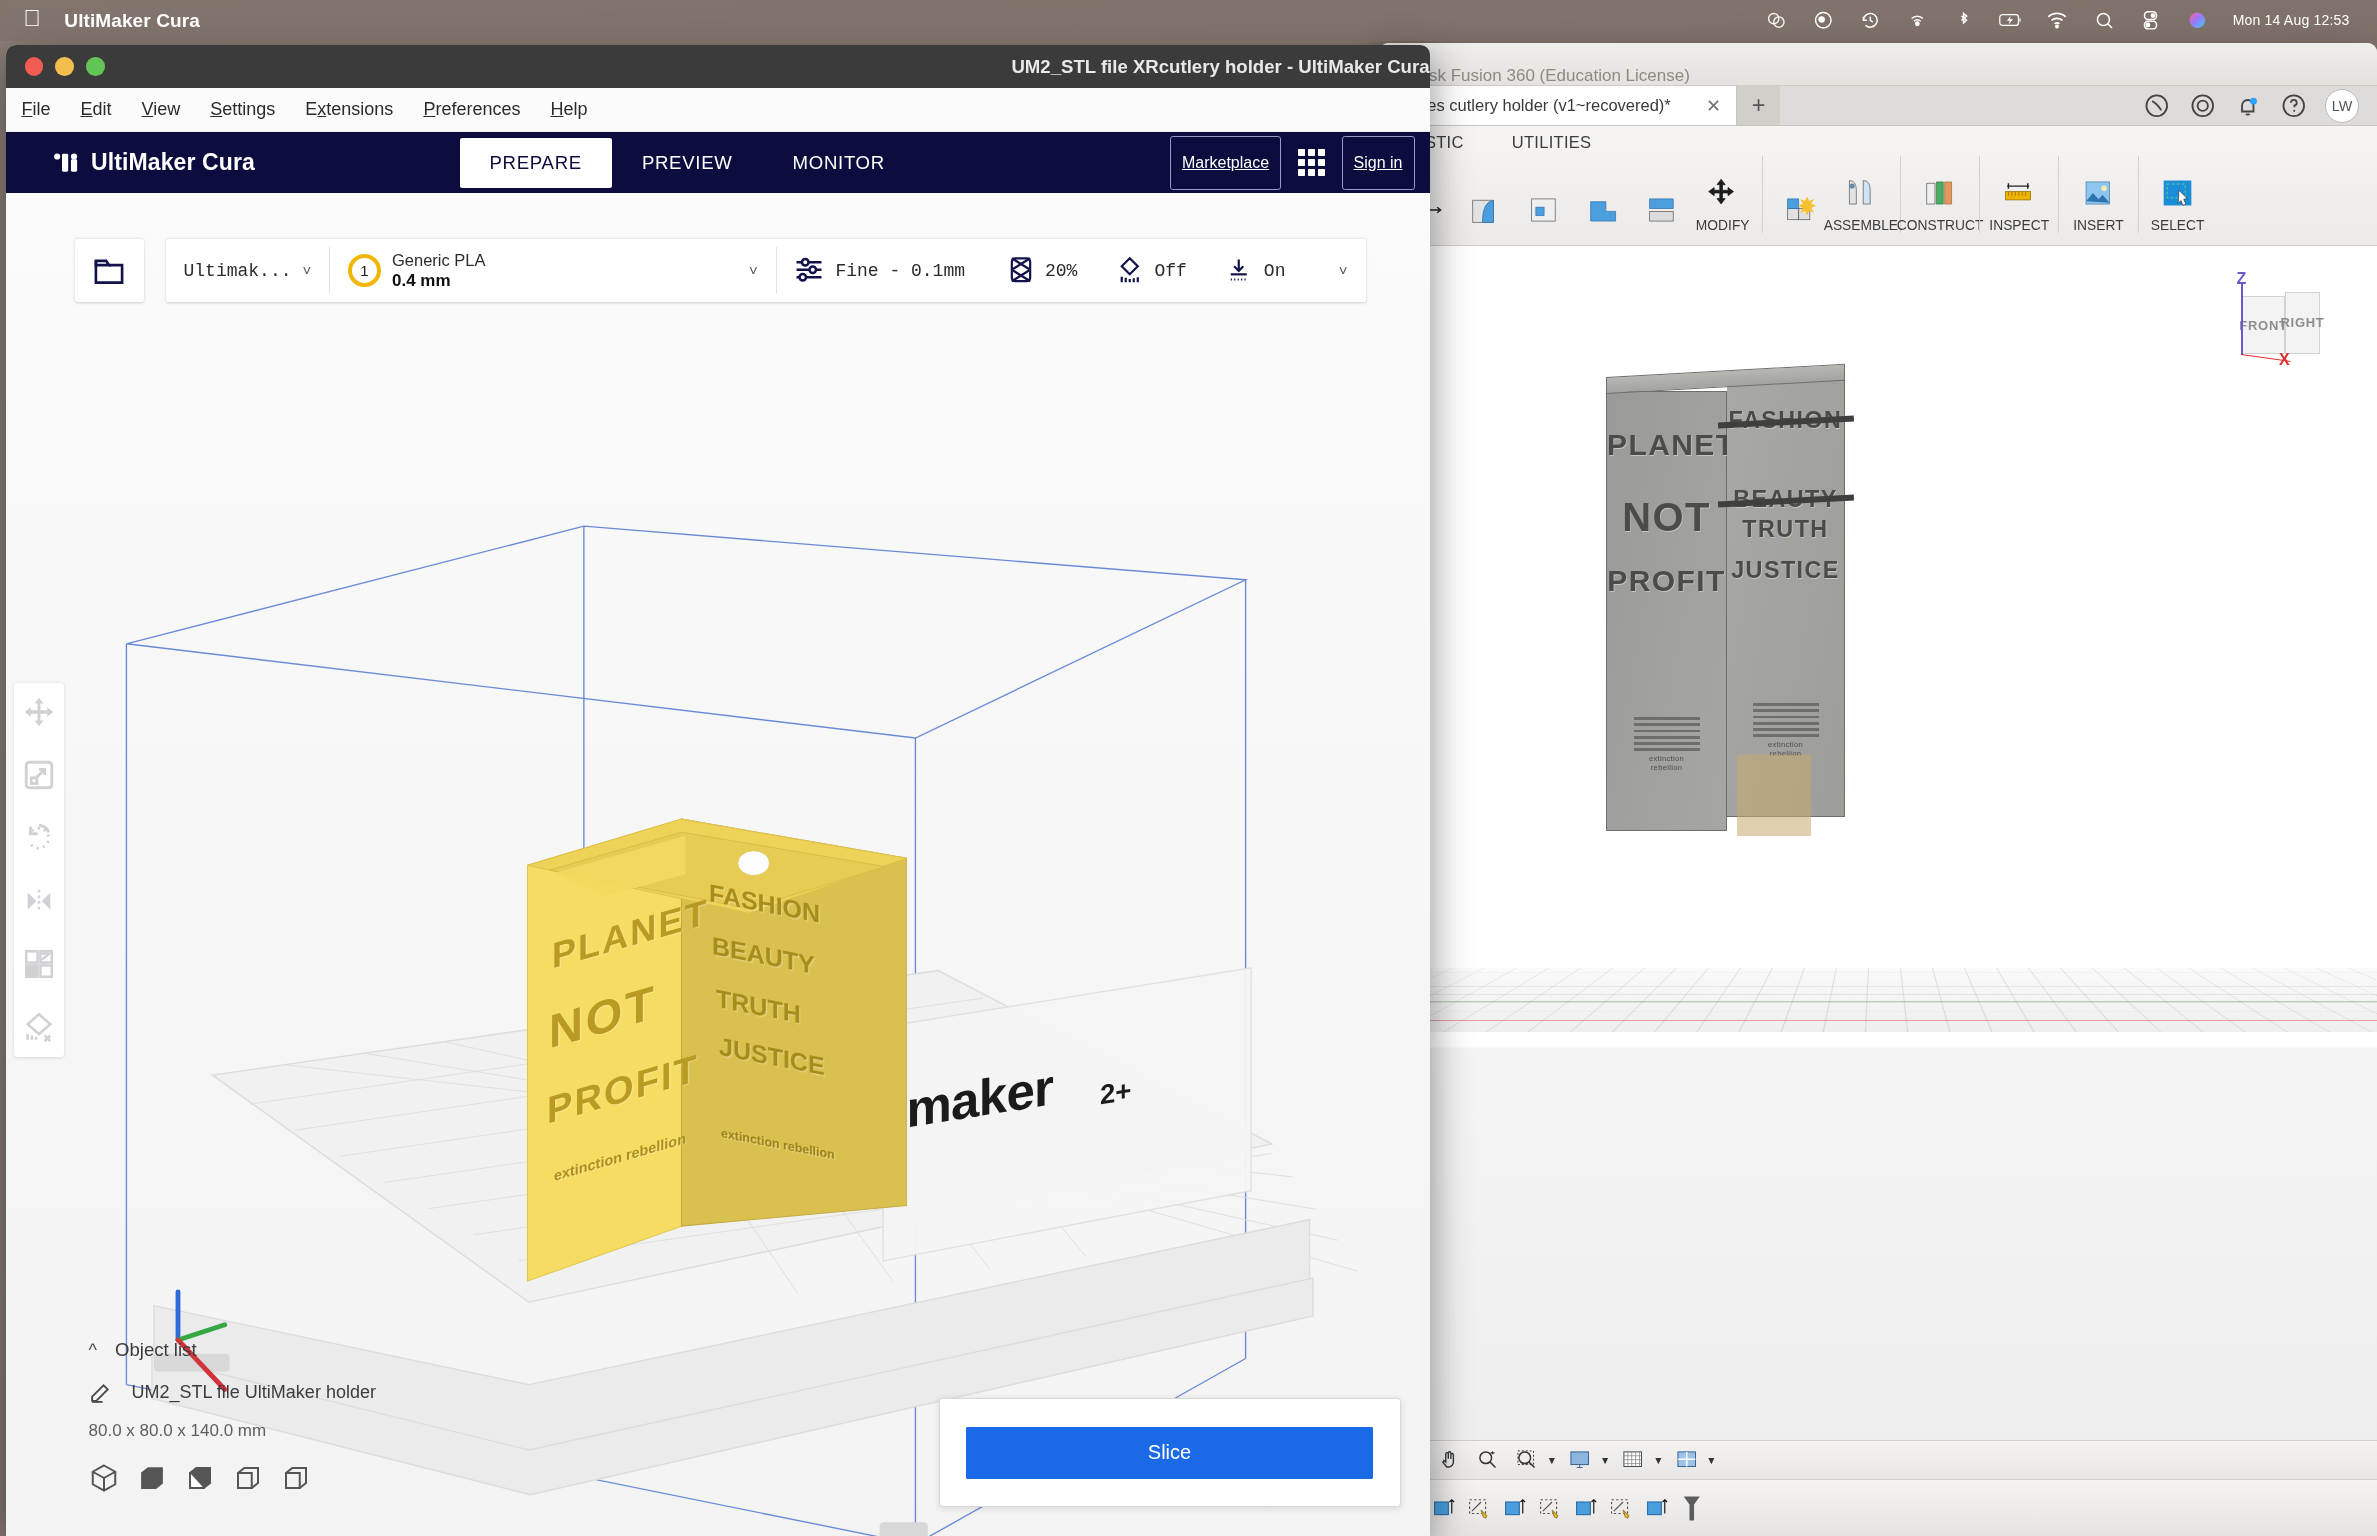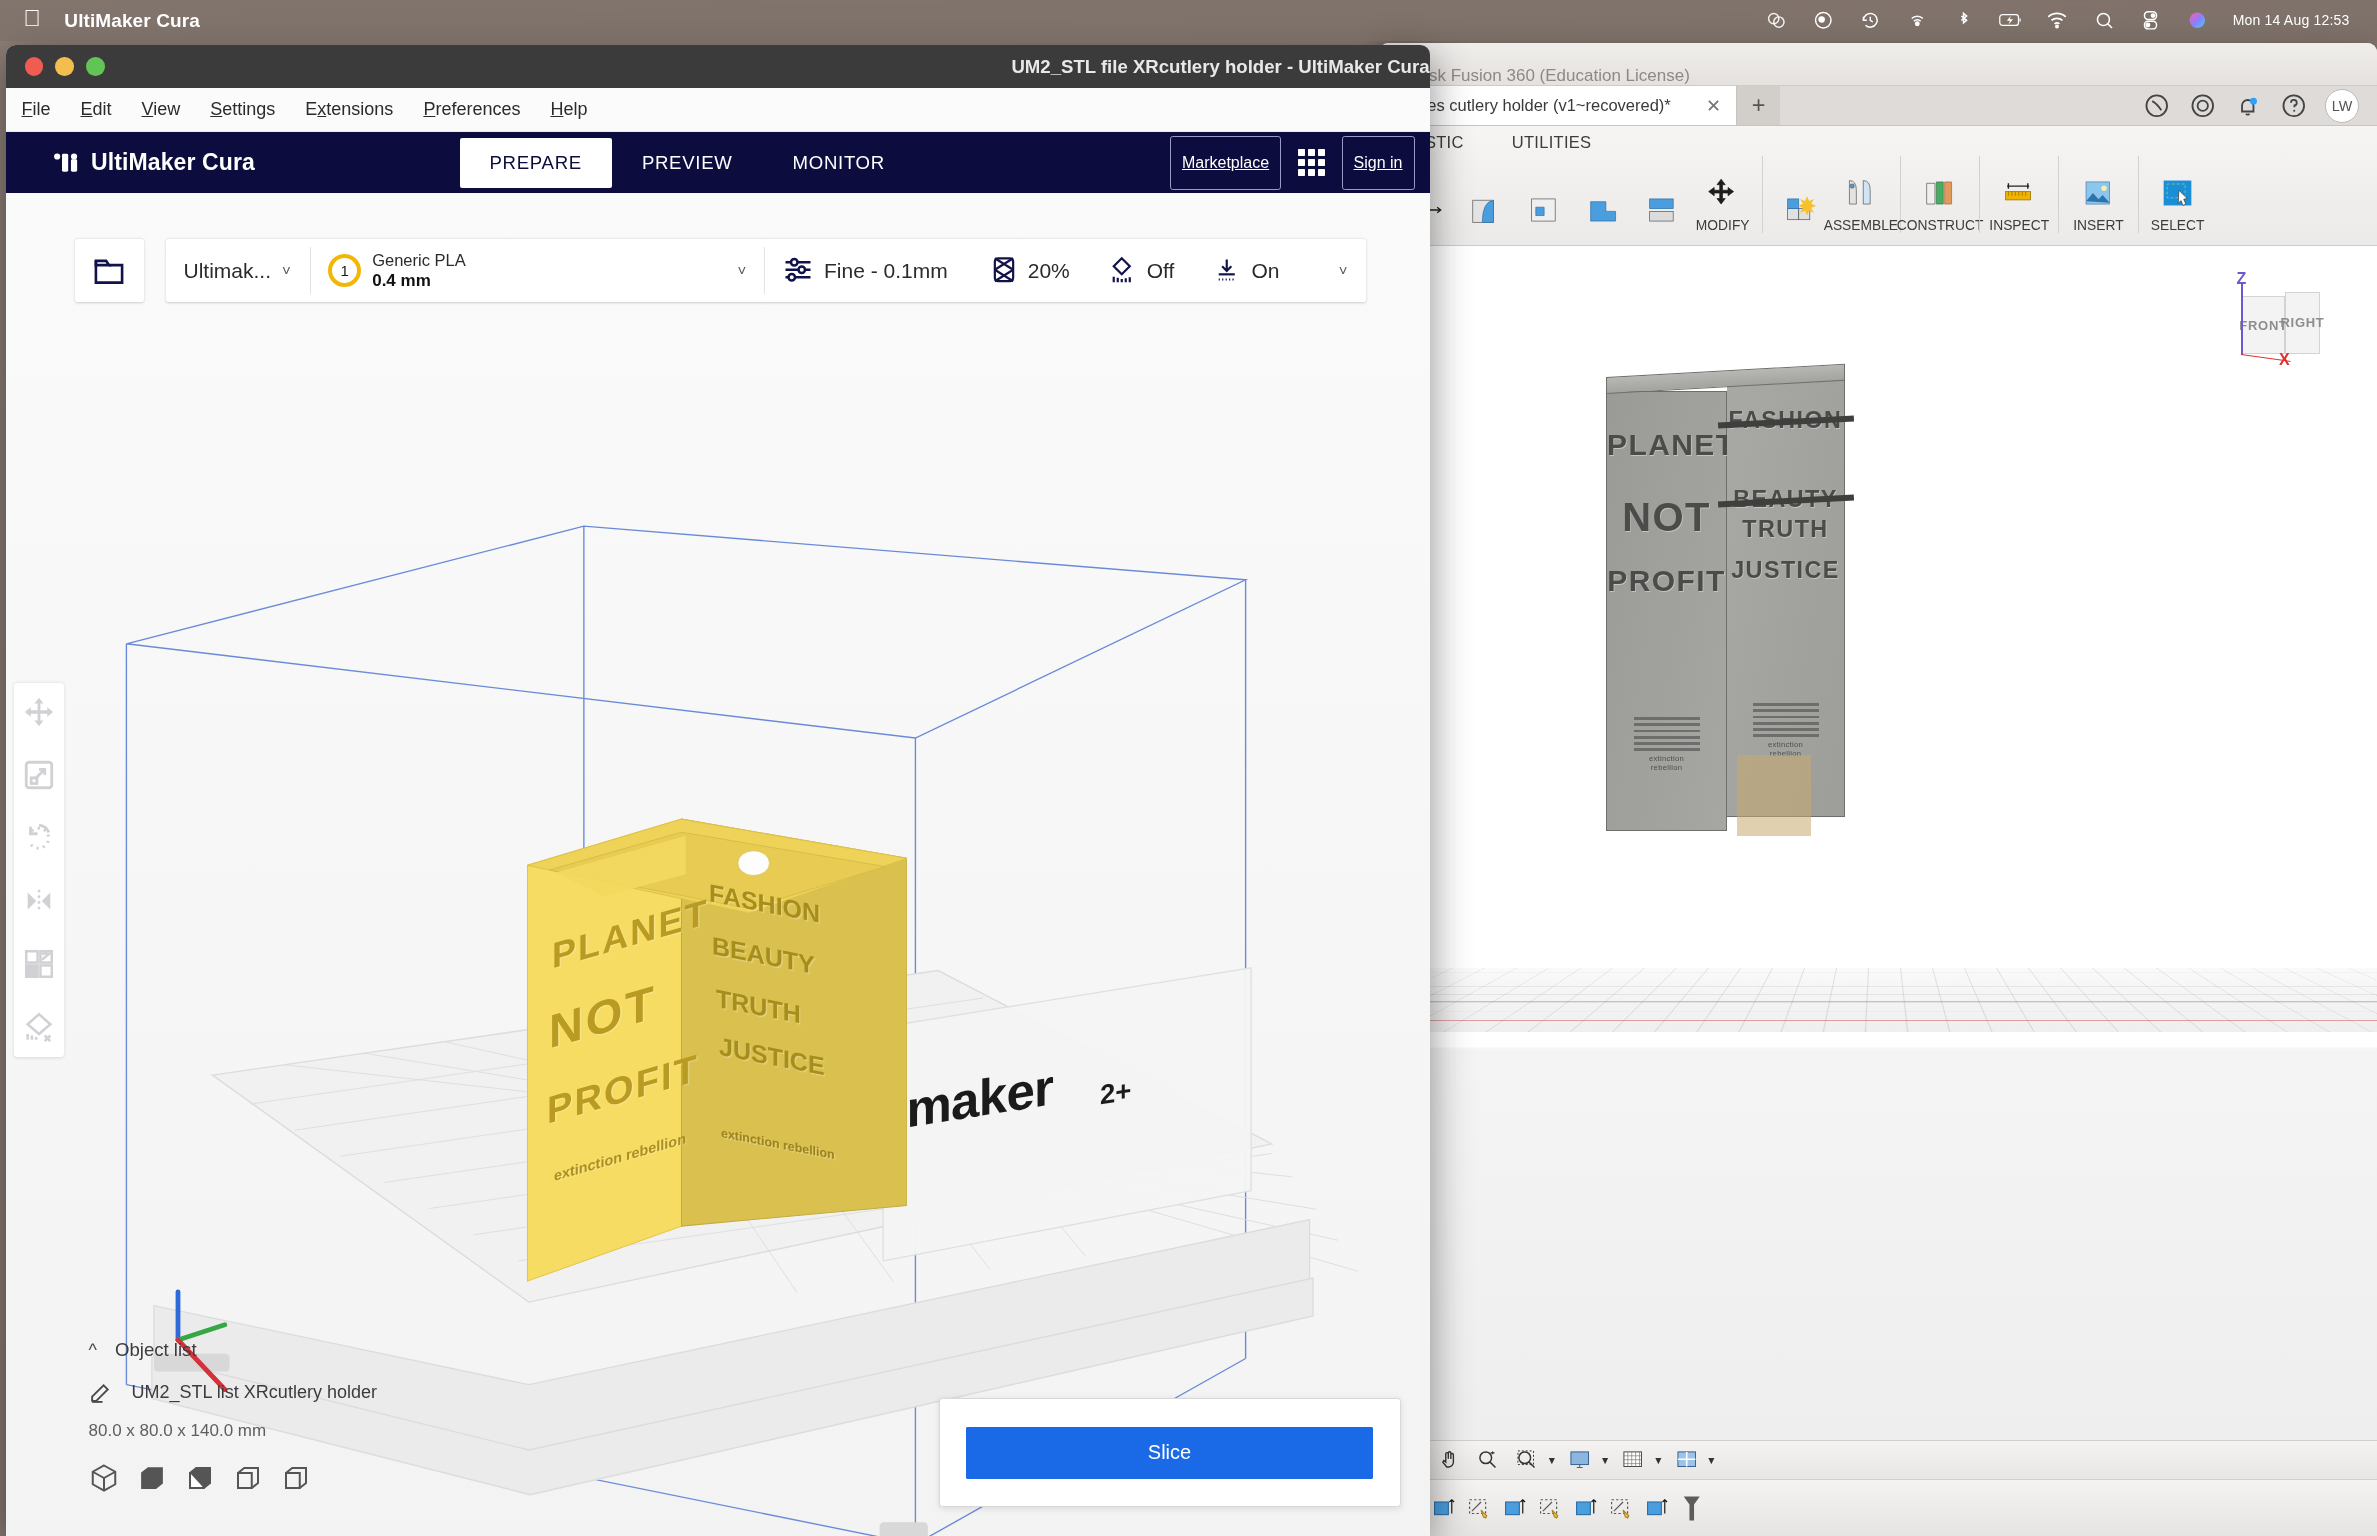--- a/index.html
+++ b/index.html
@@ -231,21 +231,21 @@
     display: flex; align-items: center; justify-content: center;
     box-shadow: 0 0.7px 2.8px rgba(0,0,0,.18);
   }
   #config-bar {
     position: absolute; left: 160px; top: 194px; width: 1200px; height: 63px;
     background: #fff; border-radius: 2.8px; display: flex; align-items: stretch;
     box-shadow: 0 0.7px 2.8px rgba(0,0,0,.18);
   }
   .cfg-cell { display: flex; align-items: center; gap: 11px; padding: 0 18px; }
   .cfg-sep { width: 0.7px; background: #e3e3e3; margin: 8.3px 0; }
-  .cfg-label { font-size: 21px; color: #2b2b2b; white-space: nowrap; }
+  .cfg-label { font-size: 18px; color: #2b2b2b; white-space: nowrap; font-family: Liberation Mono, monospace; }
   .cfg-stack { display: flex; flex-direction: column; justify-content: center; line-height: 1.25; }
   .cfg-stack .l1 { font-size: 16.5px; color: #2b2b2b; }
   .cfg-stack .l2 { font-size: 17px; color: #111; font-weight: bold; }
   .chevron { font-size: 15px; color: #555; }
   .extruder-badge {
     width: 33px; height: 33px; border-radius: 50%;
     border: 4.1px solid #f2b705; background: #fff;
     display: flex; align-items: center; justify-content: center;
     font-size: 15px; color: #1a1a1a; position: relative;
   }
@@ -816,21 +816,21 @@
         <span class="ol-chev">^</span>
         <span class="ol-title">Object list</span>
       </div>
       <div class="ol-row">
         <span>
           <svg width="25" height="25" viewBox="0 0 24 24" fill="none" stroke="#4a4a4a" stroke-width="1.8">
               <path d="M3 17 L14 6 l4 4 L7 21 H3z"></path>
               <path d="M3 22 h10"></path>
             </svg>
         </span>
-        <span class="ol-name">UM2_STL list XRcutlery holder</span>
+        <span class="ol-name">UM2_STL file UltiMaker holder</span>
       </div>
       <div class="ol-dims">80.0 x 80.0 x 140.0 mm</div>
       <div class="ol-views">
         <span class="ol-view-icon">
           <svg width="30" height="30" viewBox="0 0 24 24" fill="none" stroke="#555" stroke-width="1.6">
               <path d="M12 2 l9 5v10l-9 5-9-5V7z"></path>
               <path d="M12 12 l9-5M12 12 v10M12 12 L3 7"></path>
             </svg>
         </span>
         <span class="ol-view-icon">

